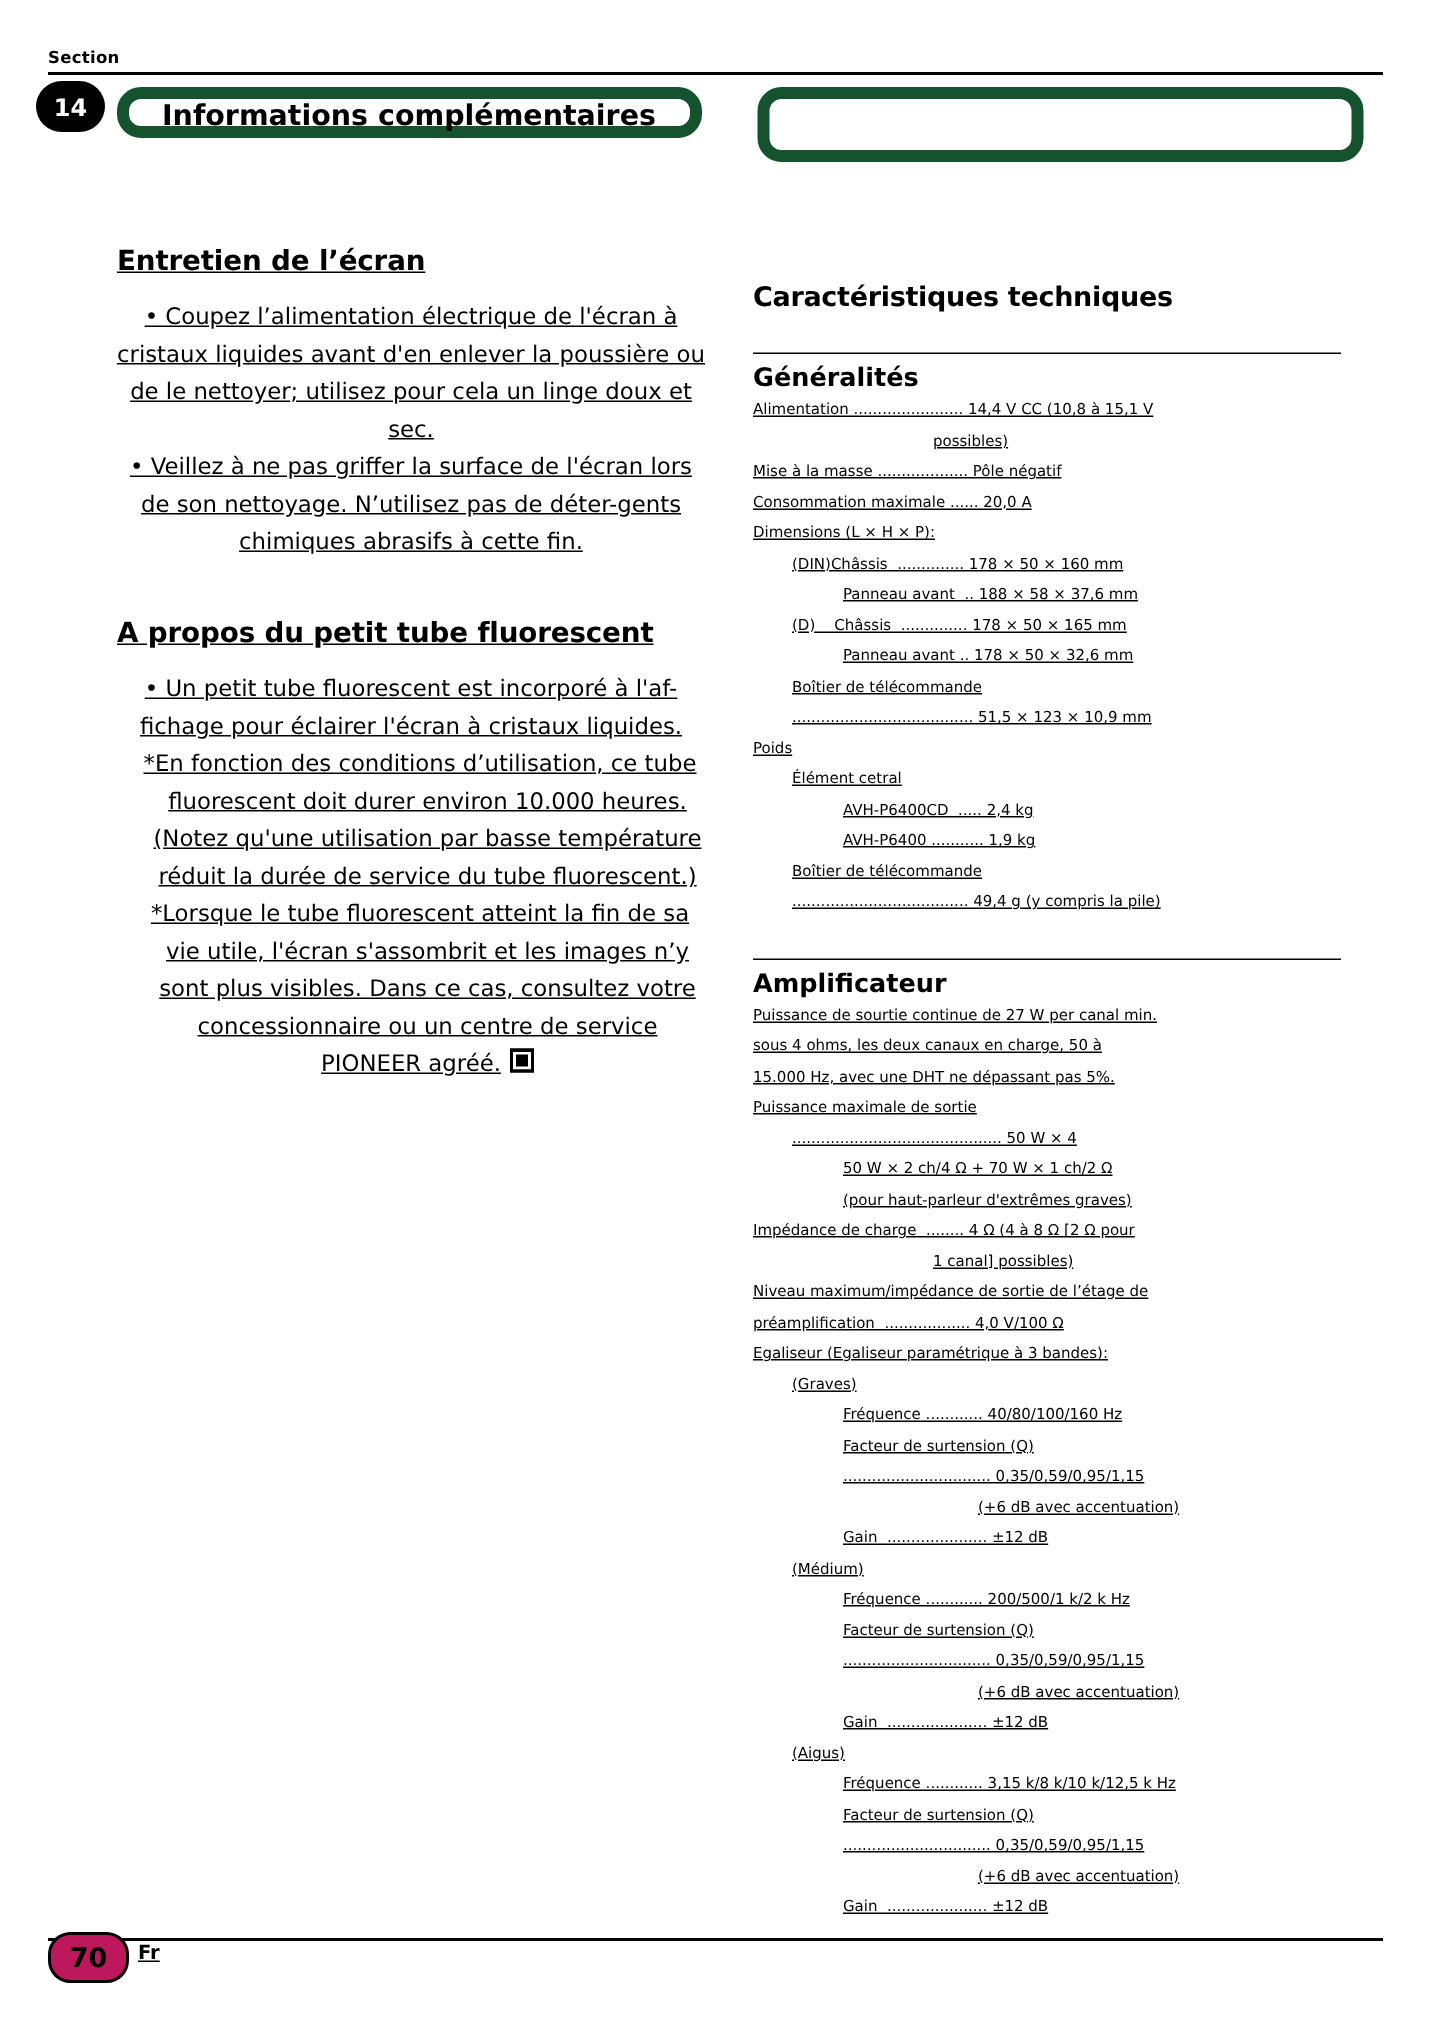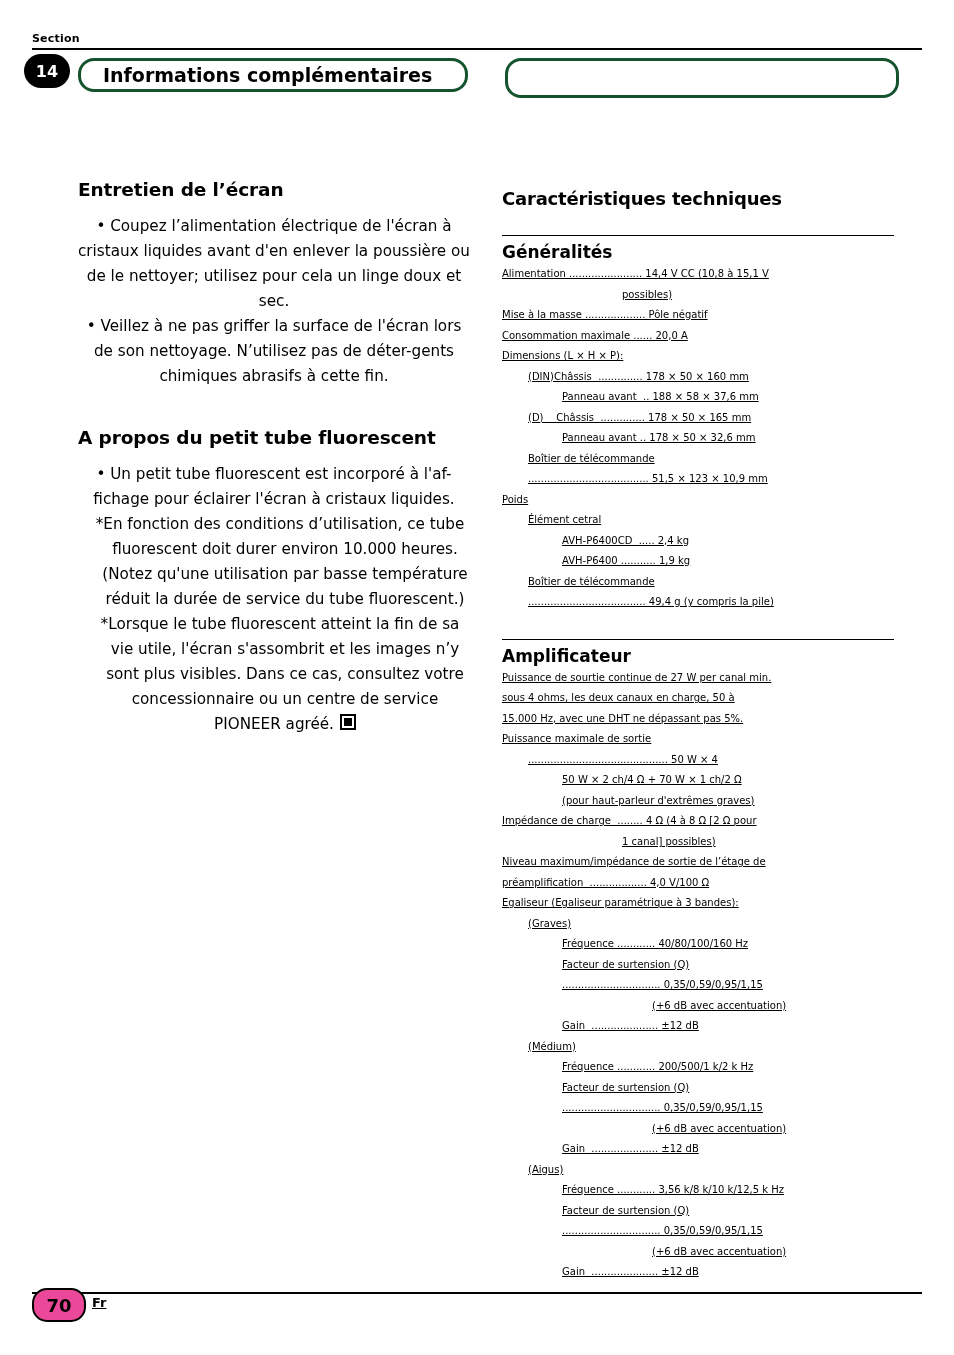--- a/index.html
+++ b/index.html
@@ -50,46 +50,46 @@
     font-size: 16px;
     font-weight: bold;
     display: flex;
     align-items: center;
     justify-content: center;
   }
   .header-pill {
     position: absolute;
     top: 58px;
     height: 34px;
-    border: 3px solid #14532d;
+    border: 8px solid #14532d;
     border-radius: 16px;
     display: flex;
-    align-items: center;
   }
   .header-pill.left {
     left: 78px;
     width: 390px;
     padding-left: 22px;
     box-sizing: border-box;
   }
   .header-pill.left span {
     font-size: 19px;
     font-weight: bold;
   }
   .header-pill.right {
     left: 505px;
     width: 388px;
   }
 
   
   .col-left {
     position: absolute;
     left: 78px;
-    top: 179px;
+    top: 164px;
     width: 392px;
+    text-decoration: underline;
   }
   .col-right {
     position: absolute;
     left: 502px;
     top: 180px;
     width: 392px;
   }
 
   h2.sub {
     font-size: 18.5px;
@@ -162,21 +162,21 @@
     border-top: 2px solid #000;
   }
   .page-num {
     position: absolute;
     left: 32px;
     top: 1288px;
     width: 50px;
     height: 30px;
     border: 2px solid #000;
     border-radius: 15px;
-    background: #ec4899;
+    background: #be185d;
     display: flex;
     align-items: center;
     justify-content: center;
     font-size: 18px;
     font-weight: bold;
   }
   .footer-lang {
     position: absolute;
     left: 92px;
     top: 1295px;
@@ -256,21 +256,21 @@
         <p class="spec-line pad-2">............................... 0,35/0,59/0,95/1,15</p>
         <p class="spec-line pad-5">(+6 dB avec accentuation)</p>
         <p class="spec-line pad-2">Gain  ..................... ±12 dB</p>
         <p class="spec-line pad-1">(Médium)</p>
         <p class="spec-line pad-2">Fréquence ............ 200/500/1 k/2 k Hz</p>
         <p class="spec-line pad-2">Facteur de surtension (Q)</p>
         <p class="spec-line pad-2">............................... 0,35/0,59/0,95/1,15</p>
         <p class="spec-line pad-5">(+6 dB avec accentuation)</p>
         <p class="spec-line pad-2">Gain  ..................... ±12 dB</p>
         <p class="spec-line pad-1">(Aigus)</p>
-        <p class="spec-line pad-2">Fréquence ............ 3,56 k/8 k/10 k/12,5 k Hz</p>
+        <p class="spec-line pad-2">Fréquence ............ 3,15 k/8 k/10 k/12,5 k Hz</p>
         <p class="spec-line pad-2">Facteur de surtension (Q)</p>
         <p class="spec-line pad-2">............................... 0,35/0,59/0,95/1,15</p>
         <p class="spec-line pad-5">(+6 dB avec accentuation)</p>
         <p class="spec-line pad-2">Gain  ..................... ±12 dB</p>
       </div>
   </div>
 
   <div class="footer-rule"></div>
   <div class="page-num">70</div>
   <div class="footer-lang">Fr</div>

